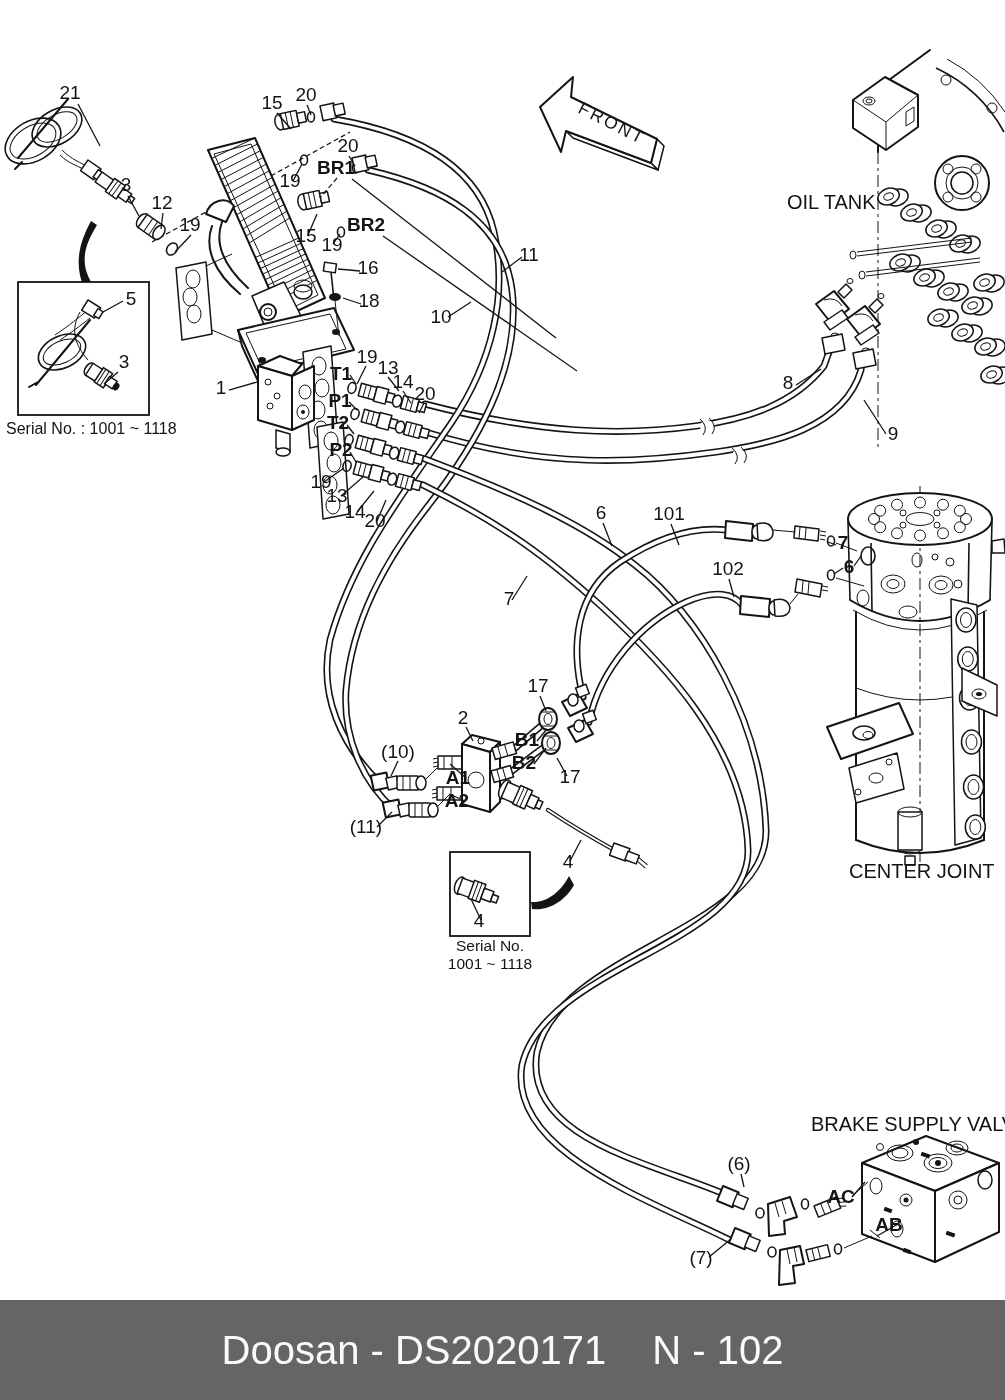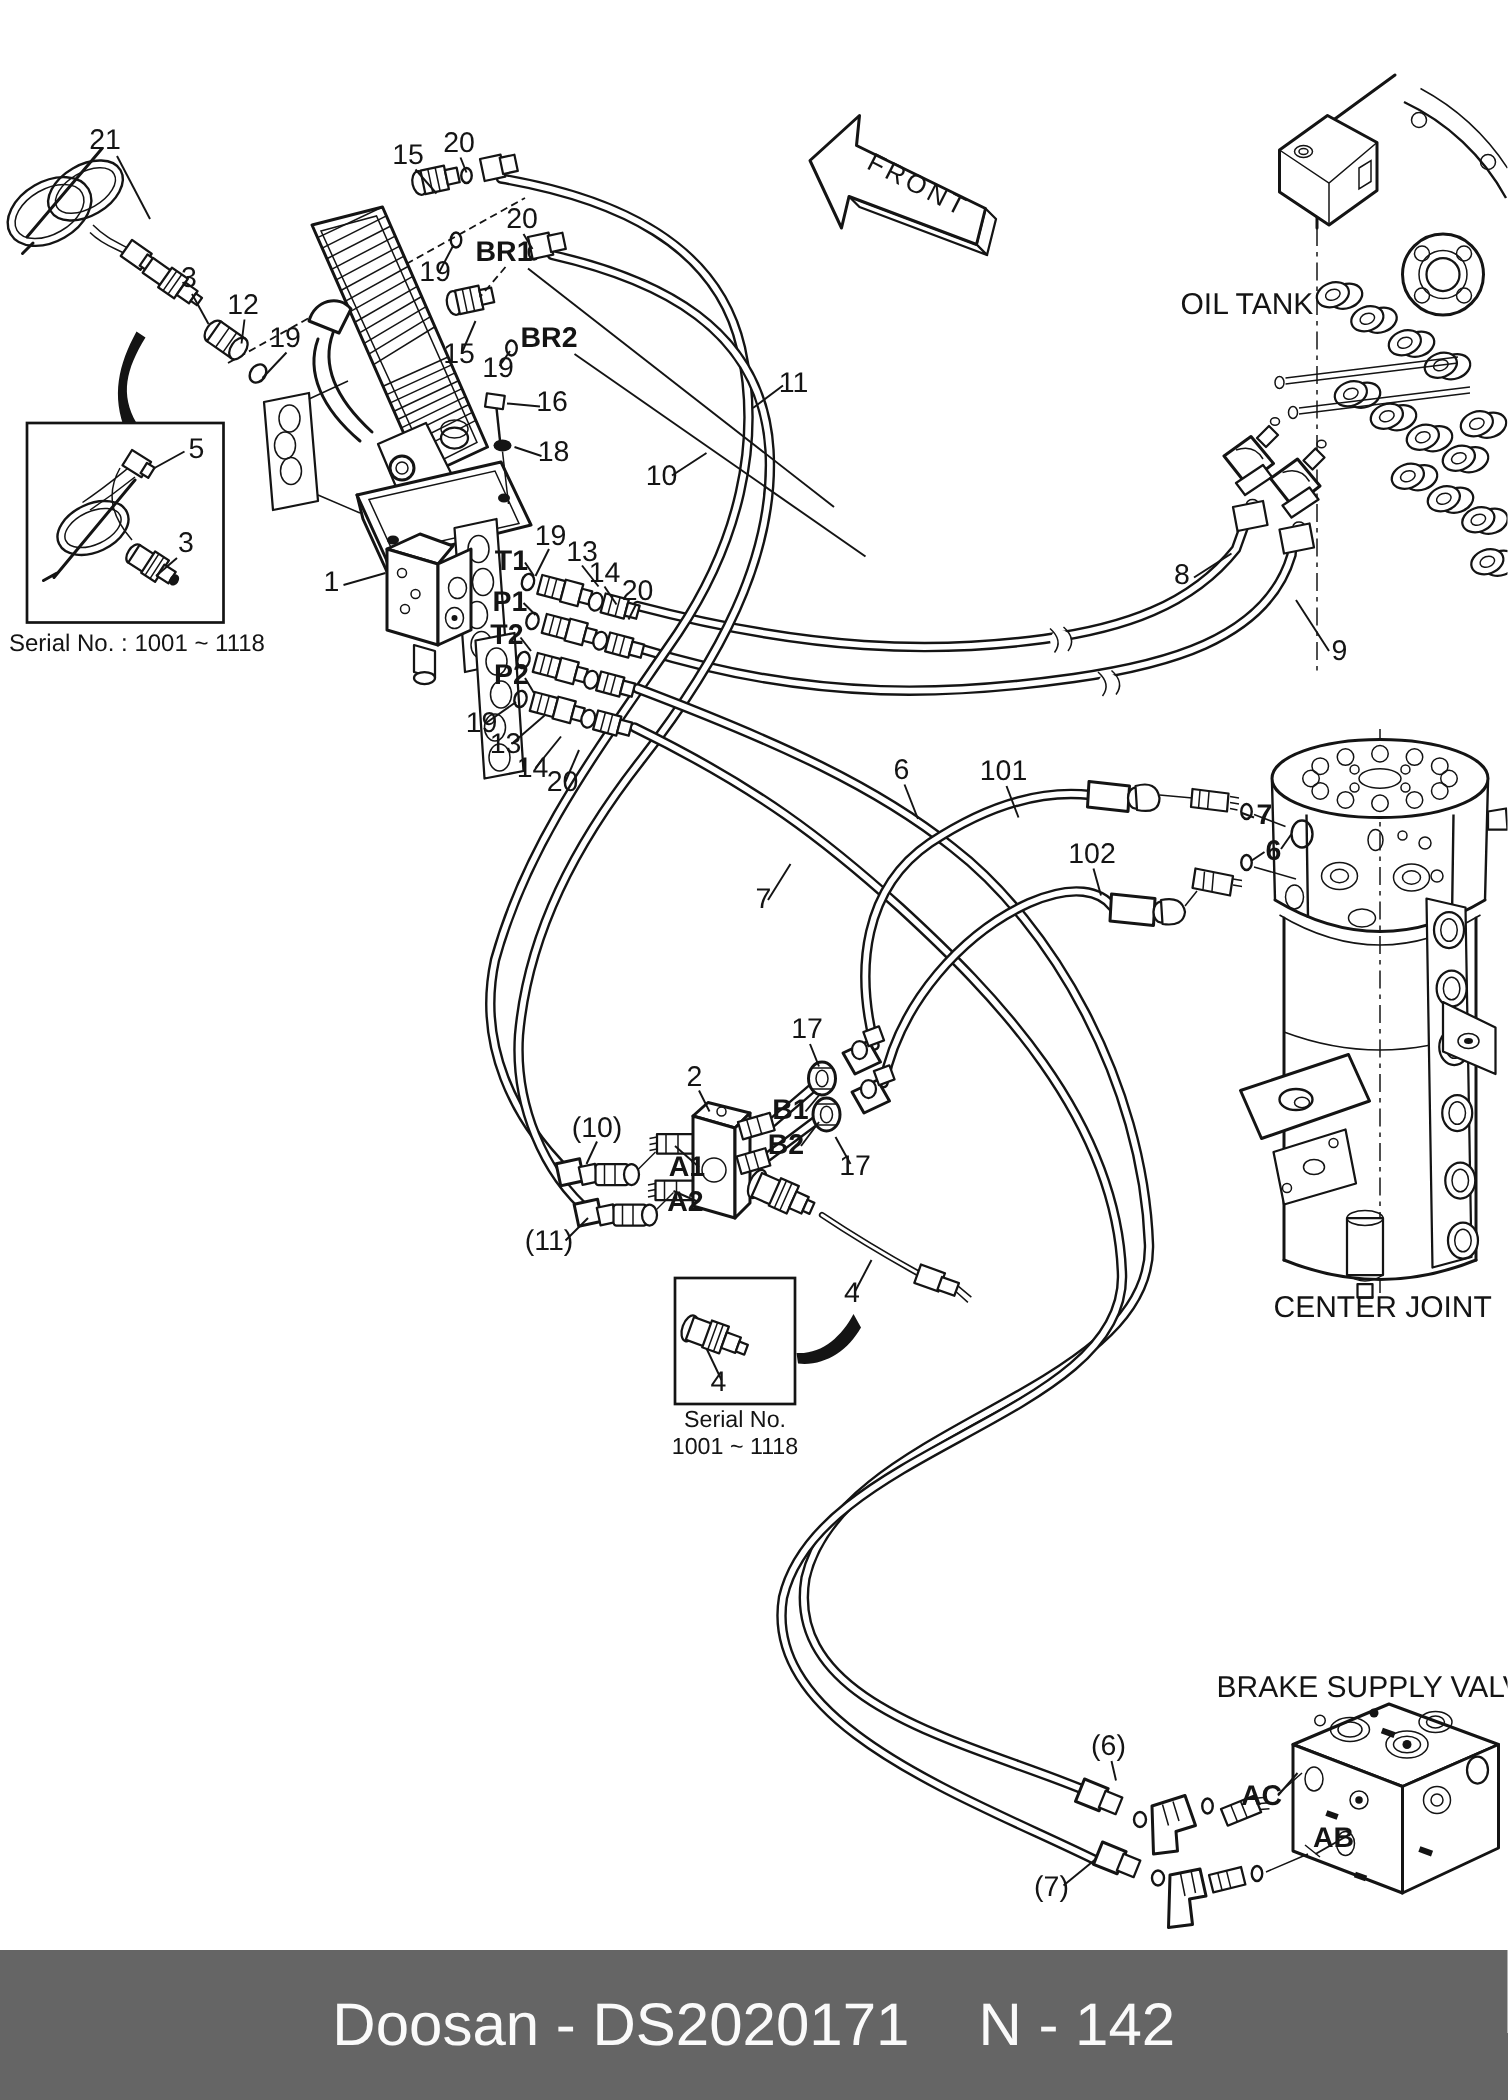--- a/index.html
+++ b/index.html
@@ -703,14 +703,14 @@
         <text x="739" y="1170" class="cal" text-anchor="middle">(6)</text>
         <text x="701" y="1264" class="cal" text-anchor="middle">(7)</text>
         <text x="841" y="1203" class="calb" text-anchor="middle">AC</text>
         <text x="889" y="1231" class="calb" text-anchor="middle">AB</text>
       </g>
 </svg>
 </div>
 
 <div class="footer" style="background: rgb(101, 101, 101); color: rgb(250, 250, 250);">
   <span>Doosan - DS2020171</span>
-  <span>N - 142</span>
+  <span>N - 102</span>
 </div>
 
 </body></html>

